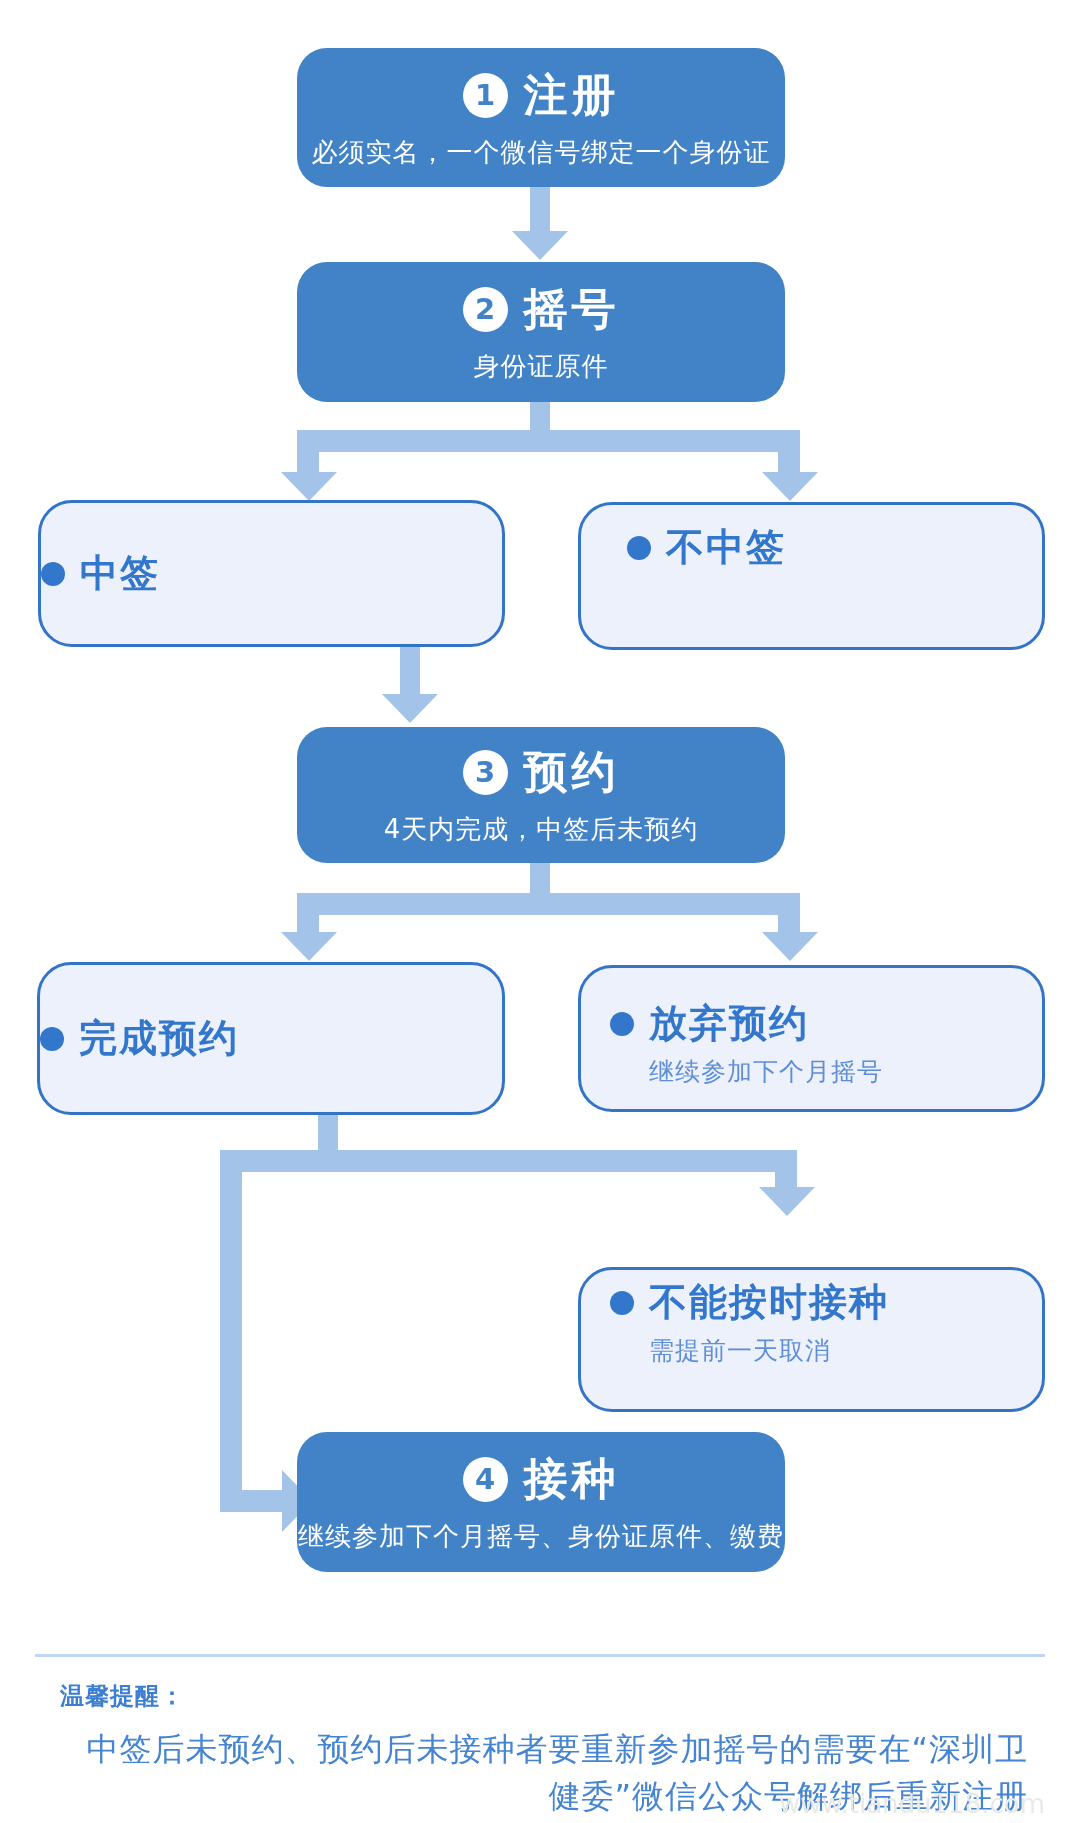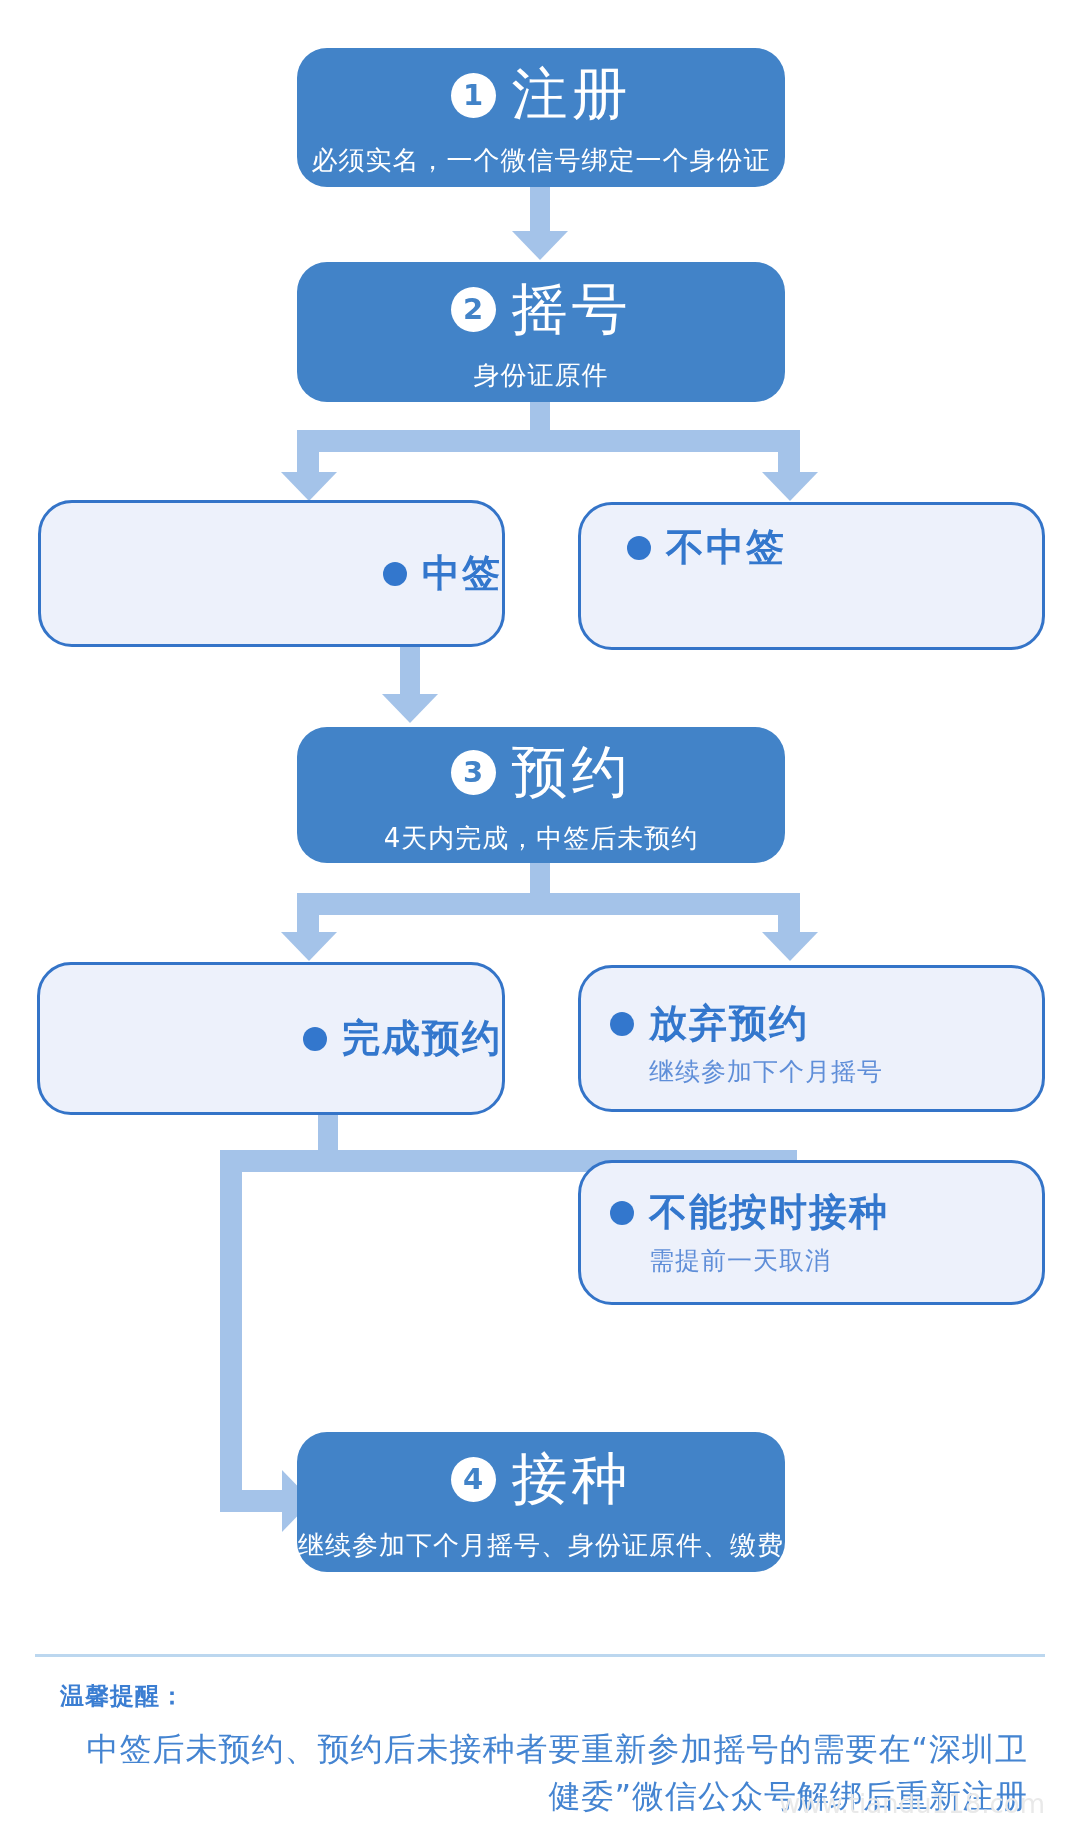--- a/index.html
+++ b/index.html
@@ -17,28 +17,28 @@
     position:absolute; left:297px; width:488px; background:var(--blue);
     border-radius:30px; color:#fff; display:flex; flex-direction:column;
     align-items:center; justify-content:center; gap:10px; text-align:center;
   }
   .step-title-row{display:flex; align-items:center; justify-content:center; gap:16px;}
   .badge{
     width:45px; height:45px; border-radius:50%; background:#ffffff; color:var(--blue);
     font-weight:bold; font-size:29px; line-height:45px; display:flex; align-items:center;
     justify-content:center; flex:none;
   }
-  .step-title{font-size:56px; font-weight:normal; letter-spacing:4px;}
+  .step-title{font-size:44px; font-weight:bold; letter-spacing:4px;}
   .step-subtitle{font-size:26px; letter-spacing:1px;}
   
   .option-box{
     position:absolute; background:var(--light); border:3px solid var(--border-blue);
     border-radius:34px; box-sizing:border-box; color:var(--header-blue);
   }
-  .option-center{display:flex; align-items:center; justify-content:flex-end;}
+  .option-center{display:flex; align-items:center; justify-content:flex-start;}
   .option-title{display:flex; align-items:center; gap:15px; font-size:38px; font-weight:bold; letter-spacing:2px;}
   .bullet{width:24px; height:24px; border-radius:50%; background:var(--header-blue); flex:none;}
   .option-detail{color:var(--detail-blue); font-size:25px; line-height:36px; margin-left:39px; margin-top:5px; letter-spacing:1px;}
   
   .conn{position:absolute; background:var(--conn);}
   .ah-down{position:absolute; width:0; height:0; border-left:28px solid transparent; border-right:28px solid transparent; border-top:29px solid var(--conn);}
   .ah-right{position:absolute; width:0; height:0; border-top:31px solid transparent; border-bottom:31px solid transparent; border-left:30px solid var(--conn);}
   
   .divider{position:absolute; left:35px; top:1654px; width:1010px; height:3px; background:var(--divider);}
   .reminder-title{position:absolute; left:60px; top:1680px; font-size:24px; font-weight:bold; color:var(--footer-title); letter-spacing:1px;}
@@ -124,21 +124,21 @@
   </div>
 
   <div class="conn" style="left:318px; top:1115px; width:20px; height:35px;"></div>
   <div class="conn" style="left:220px; top:1150px; width:577px; height:22px;"></div>
   <div class="conn" style="left:775px; top:1172px; width:22px; height:16px;"></div>
   <div class="ah-down" style="left:759px; top:1187px;"></div>
   <div class="conn" style="left:220px; top:1172px; width:22px; height:340px;"></div>
   <div class="conn" style="left:220px; top:1490px; width:62px; height:22px;"></div>
   <div class="ah-right" style="left:282px; top:1470px;"></div>
 
-  <div class="option-box" style="left:578px; top:1160px; width:467px; height:145px; padding:24px 18px 0 29px;">
+  <div class="option-box" style="left:578px; top:1267px; width:467px; height:145px; padding:7px 18px 0 29px;">
     <div class="option-title">
       <span class="bullet"></span>
       <span>不能按时接种</span>
     </div>
     <div class="option-detail">需提前一天取消</div>
   </div>
 
   <div class="step-box" style="top:1432px; height:140px;">
     <div class="step-title-row">
       <span class="badge">4</span>

